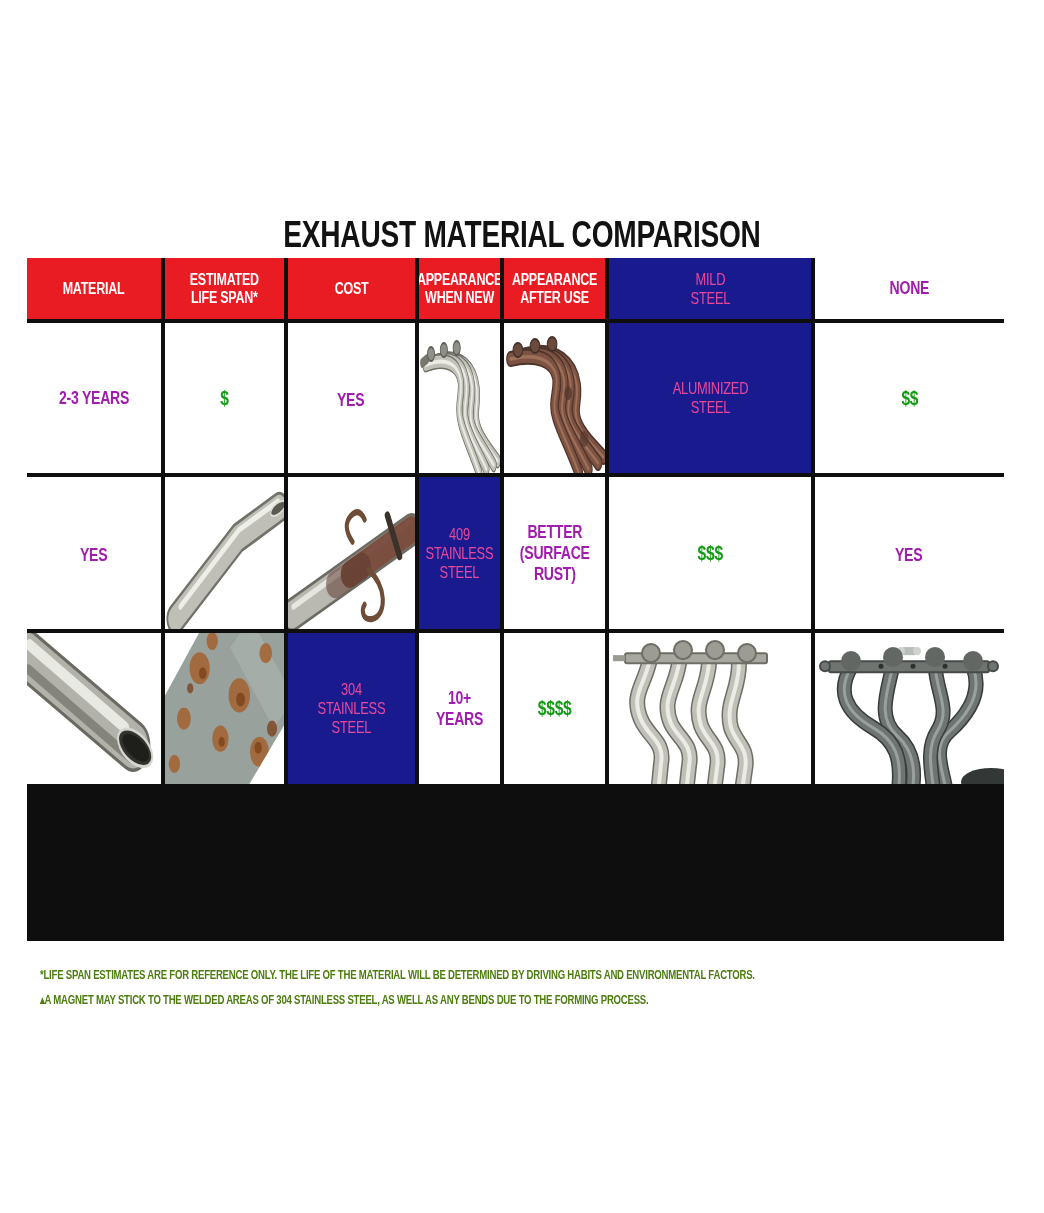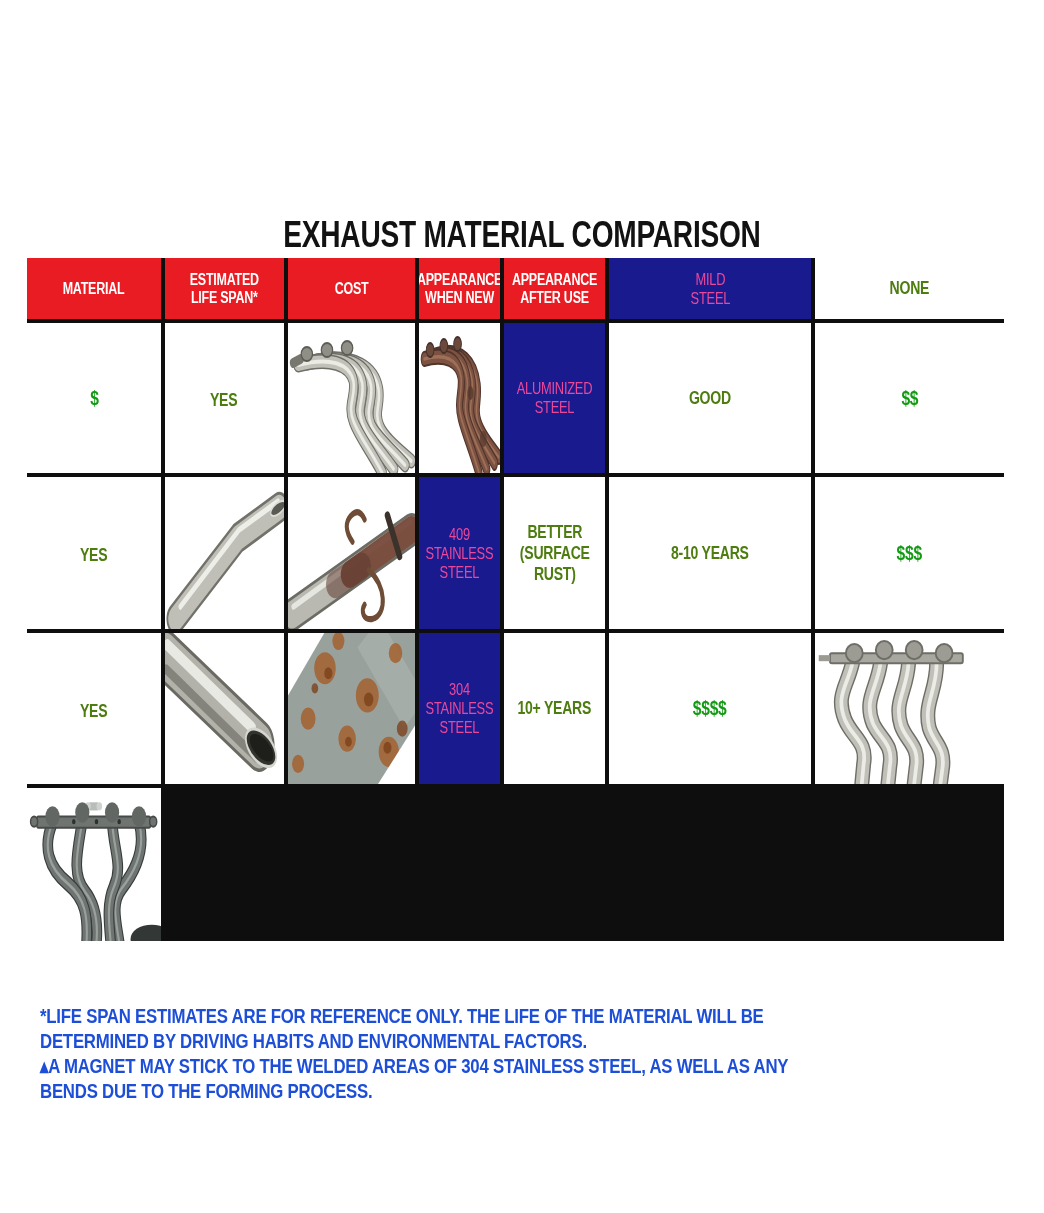--- a/index.html
+++ b/index.html
@@ -15,27 +15,27 @@
   }
   .grid{
     position:absolute;left:27px;top:258px;background:#0e0e0e;
     display:grid;gap:4px;
     grid-template-columns:134px 119px 127px 81px 101px 202px 189px;
     grid-template-rows:61px 150px 152px 151px 153px;
   }
   .cell{background:#ffffff;display:flex;align-items:center;justify-content:center;overflow:hidden;}
   .hcell{background:#e81c22;color:#ffffff;font-weight:bold;font-size:16px;line-height:18px;}
   .mcell{background:#1a1a8f;color:#ec4899;font-weight:normal;font-size:16.5px;line-height:19px;}
-  .tcell{font-weight:bold;font-size:18px;line-height:21px;color:#4d7c0f;}
+  .tcell{font-weight:bold;font-size:18px;line-height:21px;color:#a21caf;}
   .costcell{font-weight:bold;font-size:20px;color:#149a14;}
   .pcell{padding:0;}
   .pcell svg{display:block;width:100%;height:100%;}
   sup.tri{font-size:11px;vertical-align:7px;margin-left:1px;}
   .footnotes{position:absolute;left:40px;top:963px;width:990px;
-    font-weight:bold;font-size:21px;line-height:25px;color:#1d4ed8;margin-top:40px;}
+    font-weight:bold;font-size:12px;line-height:25px;color:#4d7c0f;}
   .footnotes .cx{transform-origin:left center;text-align:left;white-space:normal;transform:scaleX(0.8);}
   .fline{white-space:nowrap;}
 </style>
 </head>
 <body>
 
 <div class="canvas">
 
   <div class="title"><span class="cx">EXHAUST MATERIAL COMPARISON</span></div>
 
@@ -60,20 +60,23 @@
 AFTER USE</span>
       </div>
 
     <div class="cell mcell">
         <span class="cx">MILD
 STEEL</span>
       </div>
     <div class="cell tcell">
         <span class="cx">NONE</span>
       </div>
+    <div class="cell tcell">
+        <span class="cx">2-3 YEARS</span>
+      </div>
     <div class="cell costcell">
         <span class="cx">$</span>
       </div>
     <div class="cell tcell">
         <span class="cx"><span>YES</span><sup class="tri"></sup></span>
       </div>
     <div class="cell pcell">
       <svg viewBox="0 0 202 150" preserveAspectRatio="none">
         <g fill="none" stroke-linecap="round" stroke-linejoin="round">
           <g>
@@ -131,23 +134,20 @@
           <ellipse cx="26" cy="27" rx="9" ry="7" fill="#6b4a3c" stroke="#43302a" stroke-width="2"></ellipse>
           <ellipse cx="58" cy="23" rx="9" ry="7" fill="#6b4a3c" stroke="#43302a" stroke-width="2"></ellipse>
           <ellipse cx="90" cy="21" rx="9" ry="7" fill="#6b4a3c" stroke="#43302a" stroke-width="2"></ellipse>
         </g>
       </svg>
     </div>
 
     <div class="cell mcell">
         <span class="cx">ALUMINIZED
 STEEL</span>
-      </div>
-    <div class="cell tcell">
-        <span class="cx">GOOD</span>
       </div>
     <div class="cell costcell">
         <span class="cx">$$</span>
       </div>
     <div class="cell tcell">
         <span class="cx"><span>YES</span><sup class="tri"></sup></span>
       </div>
     <div class="cell pcell">
       <svg viewBox="0 0 202 150" preserveAspectRatio="none">
         <g fill="none" stroke-linecap="round" stroke-linejoin="round">
@@ -175,23 +175,20 @@
 
     <div class="cell mcell">
         <span class="cx">409
 STAINLESS
 STEEL</span>
       </div>
     <div class="cell tcell">
         <span class="cx">BETTER
 (SURFACE
 RUST)</span>
-      </div>
-    <div class="cell tcell">
-        <span class="cx">8-10 YEARS</span>
       </div>
     <div class="cell costcell">
         <span class="cx">$$$</span>
       </div>
     <div class="cell tcell">
         <span class="cx"><span>YES</span><sup class="tri"></sup></span>
       </div>
     <div class="cell pcell">
       <svg viewBox="0 0 202 150" preserveAspectRatio="none">
         <g fill="none" stroke-linecap="round" stroke-linejoin="round">

